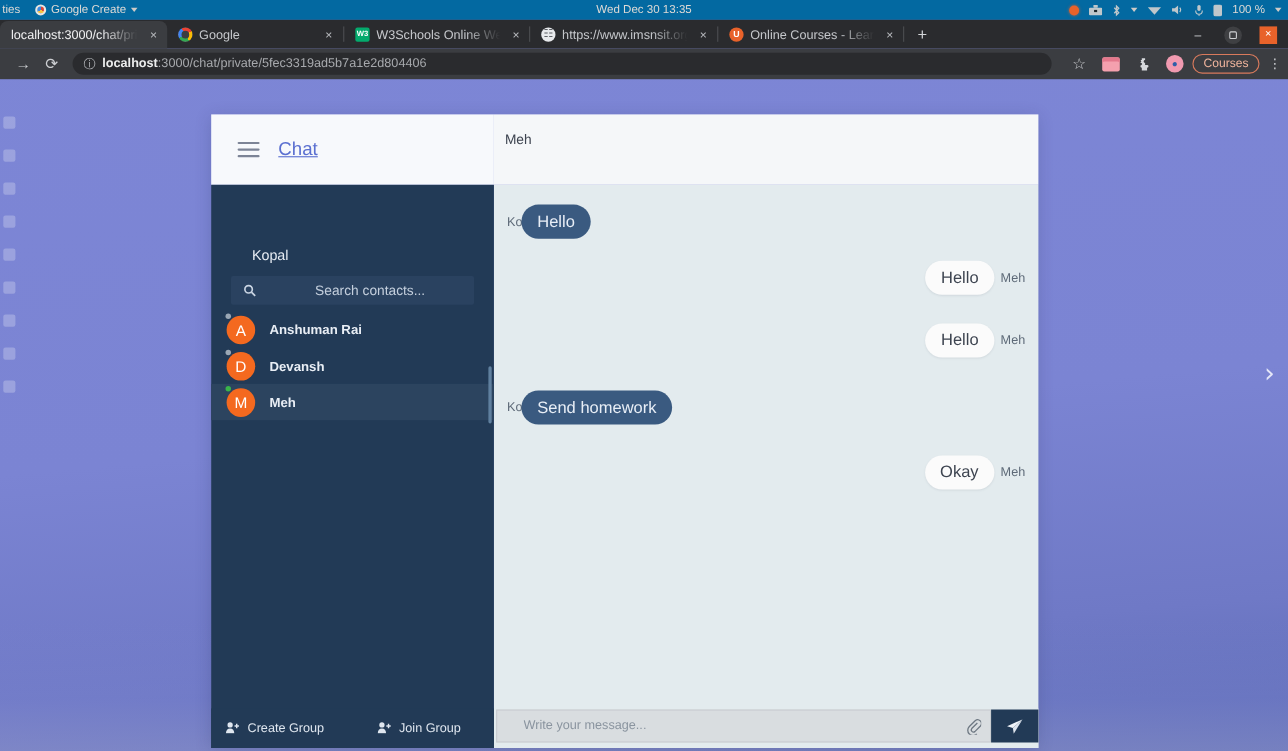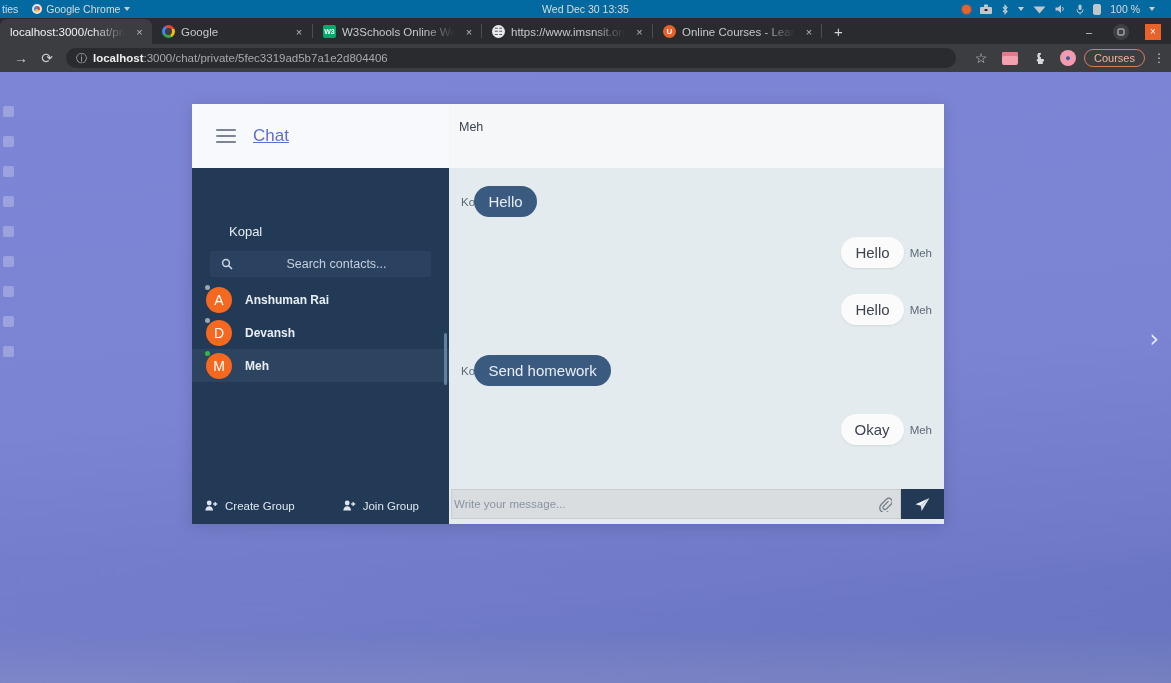--- a/index.html
+++ b/index.html
@@ -22,21 +22,21 @@
 
   
   #system-bar {
     position: absolute; top:0; left:0; width:1171px; height:18px;
     background:#0369a1; color:#dedad6; font-size:10.5px;
     display:flex; align-items:center;
   }
   .sysbar-left { display:flex; align-items:center; gap:14px; padding-left:2px; }
   .sysbar-appname { display:flex; align-items:center; gap:4px; }
   .sysbar-center { position:absolute; left:0; right:0; text-align:center; font-size:10.5px; pointer-events:none;}
-  .sysbar-right { margin-left:auto; display:flex; align-items:center; gap:9px; padding-right:16px; }
+  .sysbar-right { margin-left:auto; display:flex; align-items:center; gap:9px; padding-right:6px; }
   .caret { width:0;height:0;border-left:3px solid transparent;border-right:3px solid transparent;border-top:4px solid #cfcbc7; }
   .dot-orange { width:9px;height:9px;border-radius:50%;background:#e8622a; box-shadow:0 0 3px rgba(232,98,42,.8);}
   .sys-ico { opacity:.88; display:flex; align-items:center; }
   .chrome-glyph { width:10px;height:10px;border-radius:50%;
      background: conic-gradient(#de4436 0 33%, #f5c343 0 66%, #3d8be4 0 100%);
      border:2px solid #e9e6e2; }
 
   
   #chrome-window { position:absolute; top:18px; left:0; width:1171px; height:54px; }
   #tabstrip {
@@ -95,21 +95,21 @@
   
   #dock { position:absolute; left:0; top:72px; width:16px; height:611px;
           display:flex; flex-direction:column; align-items:center; gap:19px; padding-top:34px; }
   .dock-ico { width:11px; height:11px; border-radius:2px; background:rgba(230,232,245,0.30); }
 
   
   #ws-chevron { position:absolute; right:12px; top:325px; color:#eef0fb; font-size:24px;
                 font-family:"DejaVu Sans", sans-serif; opacity:.92; }
 
   
-  #app { position:absolute; left:192px; top:104px; width:752px; height:420px;
+  #app { position:absolute; left:192px; top:104px; width:752px; height:576px;
          box-shadow:0 2px 14px rgba(40,45,90,.22); display:flex; flex-direction:column; }
   #app-top { display:flex; height:64px; }
   #app-header {
     width:257px; background:#f7f9fc; display:flex; align-items:center; gap:17px; padding-left:24px;
   }
   .hamburger { width:20px; display:flex; flex-direction:column; gap:4px; }
   .hamburger span { display:block; height:2px; background:#7c8496; border-radius:1px; }
   #brand { color:#5a6fd0; font-size:17px; text-decoration:underline; font-weight:500; }
   #chat-header {
     flex:1; background:#f5f7f9; display:flex; align-items:flex-start; padding:16px 0 0 10px;
@@ -156,21 +156,21 @@
   .msg-author { color:#5e6a78; font-size:11.5px; }
   .bubble { border-radius:17px; font-size:15px; padding:7px 14px; max-width:330px; }
   .bubble.in { background:#3a5a80; color:#e8eef6; margin-left:-22px; }
   .bubble.out { background:#fbfbfb; color:#3d4450; box-shadow:0 1px 2px rgba(60,70,90,.10); }
   .msg-row.incoming .msg-author { order:0; }
   .msg-row.outgoing .msg-author { order:1; }
 
   #composer { height:36px; display:flex; align-items:stretch; padding:0 0 0 0; background:#e3ebee; }
   #composer-inner { flex:1; display:flex; align-items:center; background:#d9dde0;
                     margin:1px 0 5px 2px; border:1px solid #c8ccd0; }
-  #msg-input { flex:1; background:transparent; border:0; outline:0; padding:0 2px;
+  #msg-input { flex:1; background:transparent; border:0; outline:0; padding:0 24px;
                font-size:11.5px; color:#55606c; font-family:"Liberation Sans",sans-serif; }
   #msg-input::placeholder { color:#8a949f; }
   #attach-btn { width:30px; display:flex; align-items:center; justify-content:center;
                 color:#6e7883; font-size:14px; }
   #send-btn { width:43px; background:#223a56; display:flex; align-items:center; justify-content:center;
               color:#f0f4f9; margin:1px 0 5px 0; }
 </style>
 </head>
 <body>
 
@@ -190,21 +190,21 @@
   <div class="dock-ico"></div>
 </div>
 
 <div id="ws-chevron">›</div>
 
 <div id="system-bar">
   <div class="sysbar-left">
     <span>ties</span>
     <span class="sysbar-appname">
       <span class="chrome-glyph"></span>
-      <span>Google Chrome</span>
+      <span>Google Create</span>
       <span class="caret"></span>
     </span>
   </div>
   <div class="sysbar-center">Wed Dec 30  13:35</div>
   <div class="sysbar-right">
     <span class="dot-orange"></span>
     <span class="sys-ico">
       <svg width="12" height="10" viewBox="0 0 12 10">
           <rect x="0" y="3" width="12" height="7" rx="1" fill="#d9d5d1"></rect>
           <rect x="4" y="0.5" width="4" height="2.5" rx="0.6" fill="#d9d5d1"></rect>

